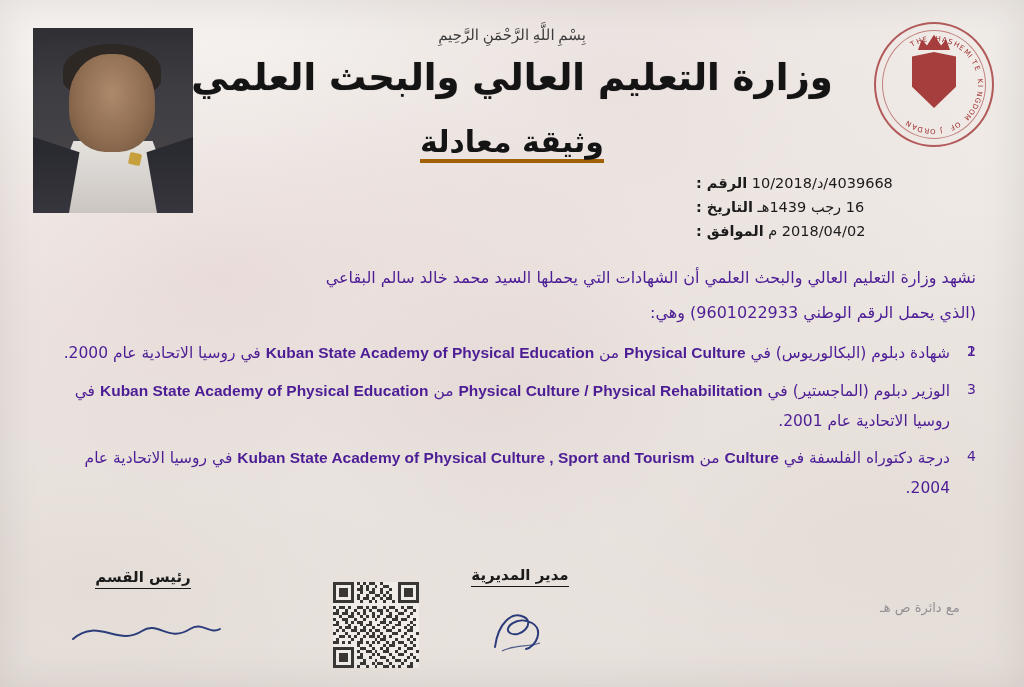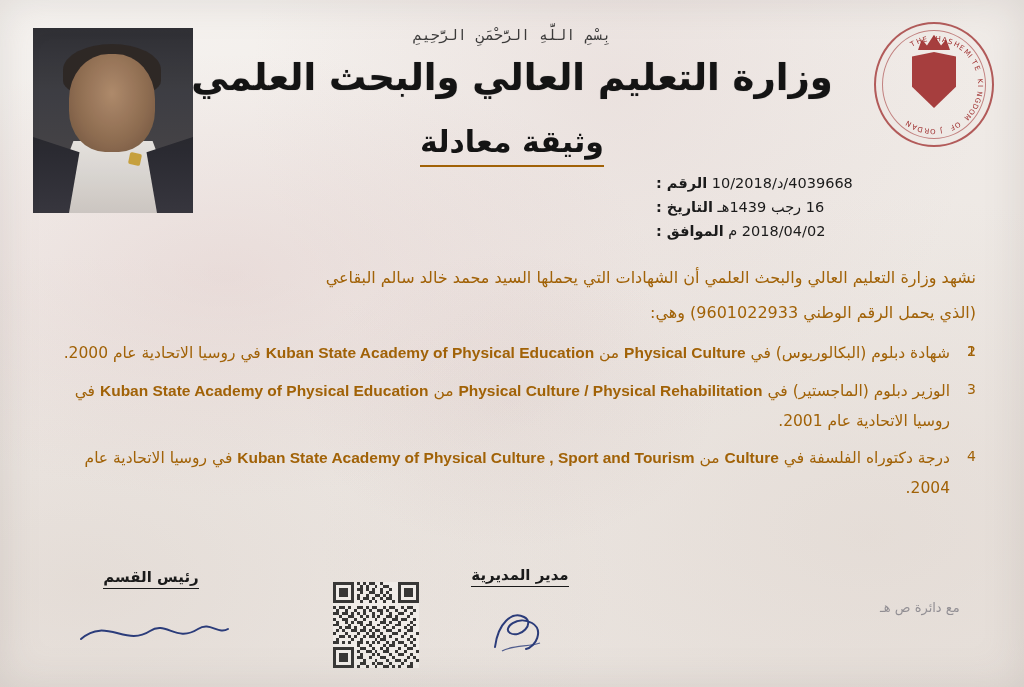--- a/index.html
+++ b/index.html
@@ -152,21 +152,21 @@
     white-space: nowrap;
     letter-spacing: 0.5px;
   }
 
   
   #basmala {
     position: absolute;
     left: 0; right: 0;
     top: 26px;
     text-align: center;
-    font-family: Liberation Mono, monospace;
+    font-family: Liberation Serif, serif;
     font-size: 15px;
     color: #1d1d1d;
     opacity: 0.85;
   }
   #ministry-title {
     position: absolute;
     left: 0; right: 0;
     top: 56px;
     text-align: center;
     font-size: 37px;
@@ -179,50 +179,50 @@
     position: absolute;
     left: 0; right: 0;
     top: 124px;
     text-align: center;
     font-size: 30px;
     font-weight: bold;
     color: #141414;
   }
   #doc-subtitle .under {
     display: inline-block;
-    border-bottom: 2px solid #a16207;
-    padding-bottom: 6px;
+    border-bottom: 4px solid #a16207;
+    padding-bottom: 0;
   }
 
   
   #meta {
     position: absolute;
     right: 38px;
     top: 172px;
     width: 330px;
     text-align: left;
     font-size: 14.5px;
     line-height: 1.65;
     color: #1b1b1b;
     direction: rtl;
   }
-  #meta .row { white-space: nowrap; }
+  #meta .row { white-space: nowrap; margin-left: 40px; }
   #meta .lbl { font-weight: bold; }
 
   
   #body {
     position: absolute;
     right: 48px;
     left: 48px;
     top: 262px;
     direction: rtl;
     text-align: right;
     font-size: 15.5px;
     line-height: 1.95;
-    color: #a16207;
+    color: #4c1d95;
   }
   #body p { margin: 0 0 4px 0; }
   .intro { font-size: 16px; }
   .latin { direction: ltr; unicode-bidi: embed; font-family: "Liberation Sans", sans-serif; font-weight: bold; }
   ol.degrees {
     list-style: none;
     margin: 10px 0 0 0;
     padding: 0;
   }
   ol.degrees li {
@@ -258,21 +258,21 @@
     display: inline-block;
   }
   .sig .scribble {
     display: block;
     margin-top: 16px;
     height: 54px;
     color: #2b3c7a;
   }
   #sig-minister { right: 40px; top: 568px; width: 190px; }
   #sig-director { left: 430px; top: 566px; width: 180px; }
-  #sig-head     { left: 56px;  top: 568px; width: 190px; }
+  #sig-head     { left: 48px;  top: 568px; width: 190px; }
 
   .stamp-faint {
     position: absolute;
     left: 880px;
     top: 600px;
     font-size: 13px;
     color: #5a5a66;
     opacity: 0.6;
     direction: rtl;
   }

